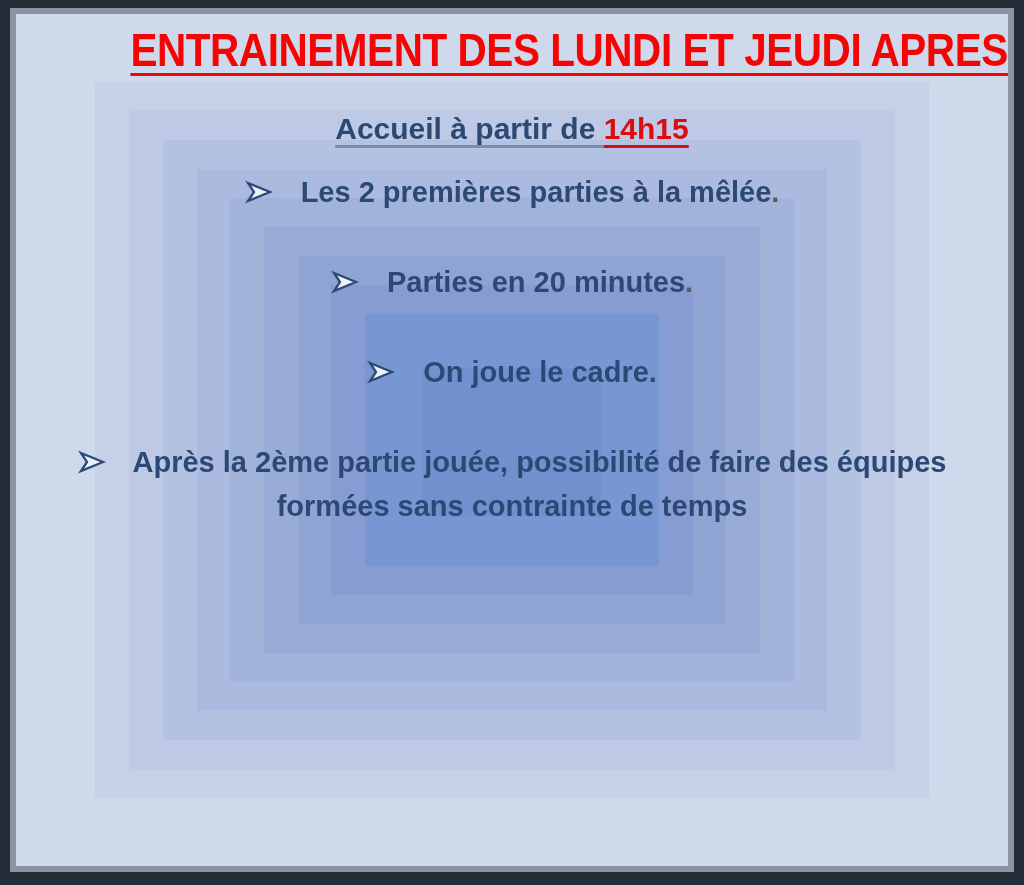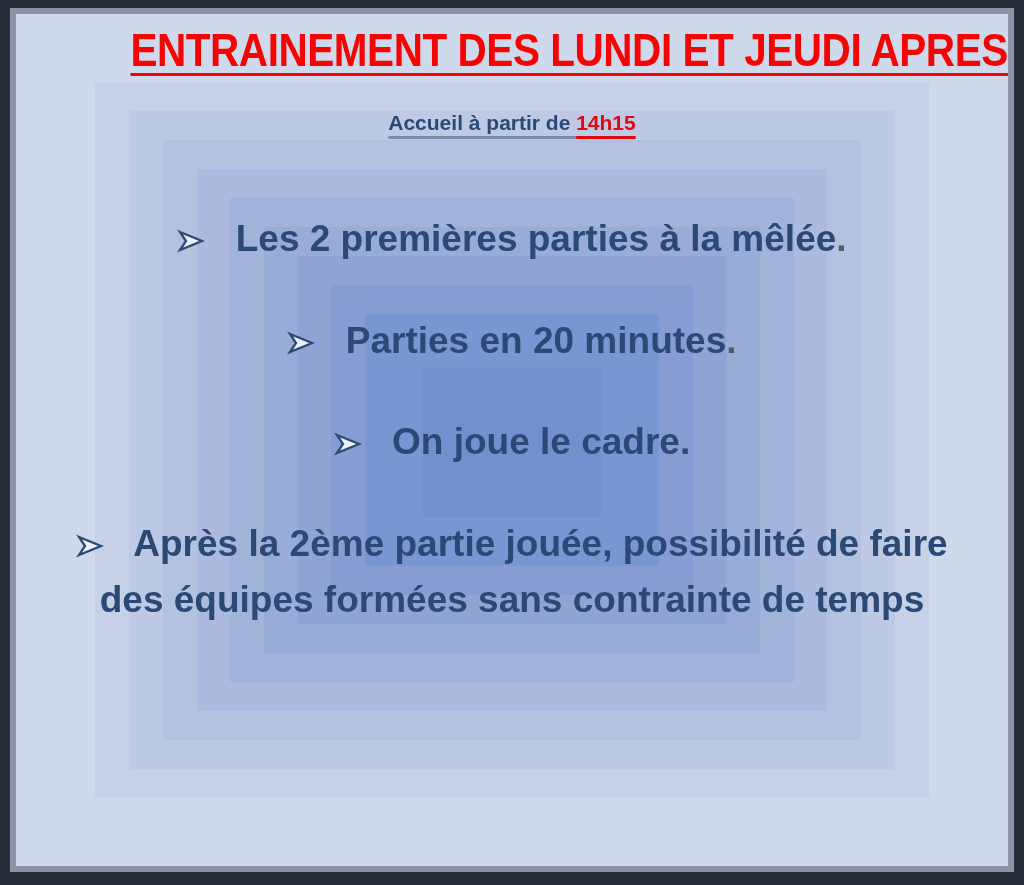--- a/index.html
+++ b/index.html
@@ -87,32 +87,32 @@
     letter-spacing:-0.5px;
     color:var(--title-red);
     transform:scaleX(0.88);
     transform-origin:50% 50%;
     text-decoration:underline;
     text-decoration-thickness:3px;
     text-underline-offset:7px;
     line-height:1.15;
   }
   .subtitle{
-    font-size:21px;font-weight:700;
-    margin:0 0 76px 0;
+    font-size:30px;font-weight:700;
+    margin:0 0 23px 0;
     line-height:1.3;
   }
   .subtitle .seg{
     text-decoration:underline;
     text-decoration-thickness:3px;
     text-underline-offset:6px;
   }
   .subtitle .seg.navy{text-decoration-color:#7b8ca9;}
   .bullet{
-    font-size:37px;font-weight:700;
+    font-size:29px;font-weight:700;
     line-height:1.45;
     margin:0 0 46px 0;
   }
   .bullet:last-child{margin-bottom:0;}
   .seg.navy{color:var(--navy);}
   .seg.red{color:var(--accent-red);}
   .seg.gray{color:var(--period-gray);}
   .marker{
     display:inline-block;
     margin-right:20px;

